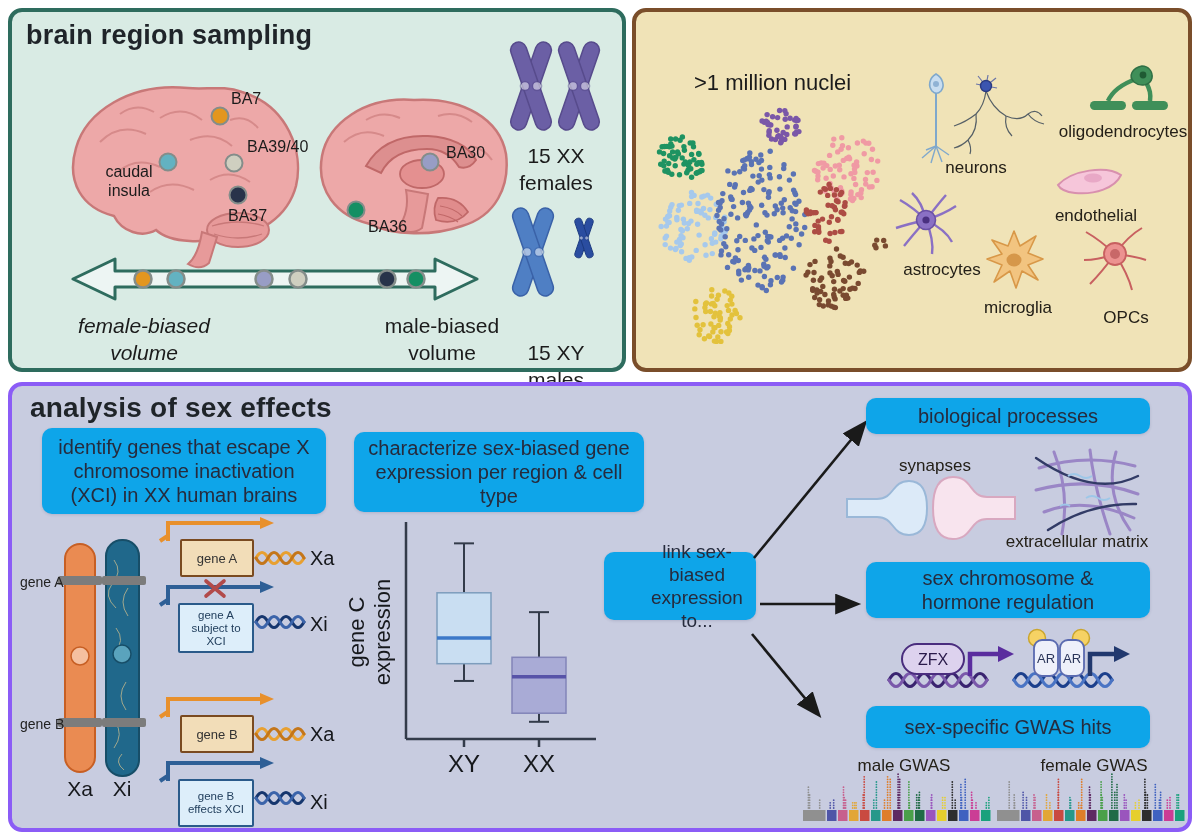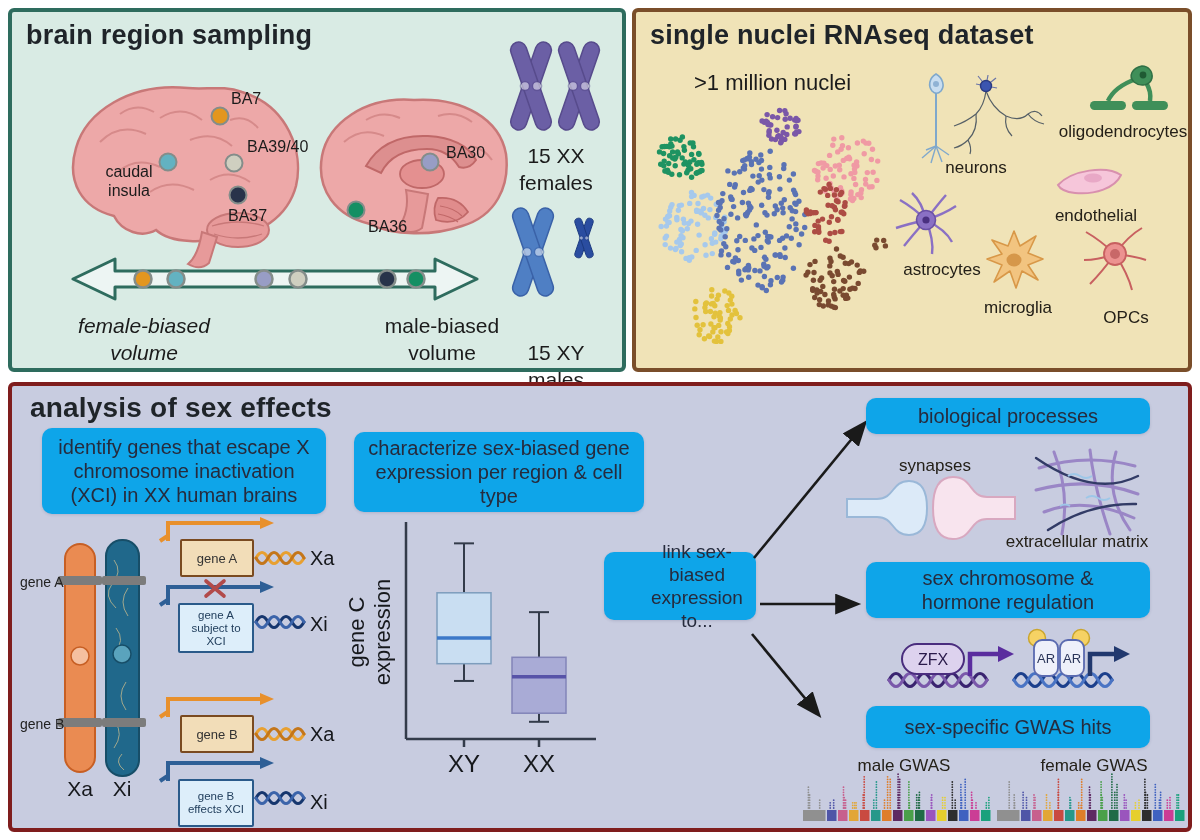--- a/index.html
+++ b/index.html
@@ -1,18 +1,18 @@
 <!DOCTYPE html>
 <html><head>
 <meta charset="utf-8">
 <style>
   html,body{margin:0;padding:0;}
   body{width:1200px;height:840px;position:relative;background:#ffffff;
        font-family:"Liberation Sans","DejaVu Sans",sans-serif;color:#1e1e1e;overflow:hidden;}
-  .panel{position:absolute;box-sizing:border-box;border-radius:6px;}
+  .panel{position:absolute;box-sizing:border-box;border-radius:14px;}
   .ptitle{position:absolute;font-weight:700;font-size:27px;color:#1f2429;letter-spacing:.2px;}
   .lbl{position:absolute;color:#1b1b1b;}
   .ctr{text-align:center;}
   .whitebox{position:absolute;background:#0ea5e9;border-radius:10px;display:flex;align-items:center;
             justify-content:center;text-align:center;color:#262b3d;font-size:20px;line-height:24px;
             padding:6px 10px;box-sizing:border-box;box-shadow:0 1px 3px rgba(40,40,80,.15);}
   .dot{position:absolute;border-radius:50%;border:2.5px solid #848d8a;box-sizing:border-box;
        width:19px;height:19px;transform:translate(-50%,-50%);}
   .generow-box{position:absolute;box-sizing:border-box;display:flex;align-items:center;justify-content:center;
        text-align:center;border-radius:2px;}
@@ -113,21 +113,20 @@
   <div class="lbl ctr" style="left:486px;top:130px;width:116px;font-size:21px;line-height:27px;">15 XX females</div>
 
   <svg style="left:488px;top:188px;" width="112" height="108" viewBox="0 0 112 108">
     <use href="#chromX" transform="translate(33,52)" fill="#4f7fc4" stroke="#3a62a8" stroke-width="1.5"></use>
     <use href="#chromX" transform="translate(84,38) scale(0.45)" fill="#2a4da0" stroke="#1c3a80" stroke-width="2"></use>
   </svg>
   <div class="lbl ctr" style="left:486px;top:292px;width:116px;font-size:21px;line-height:27px;margin-top:35px;">15 XY males</div>
 </div>
 
 <div class="panel" style="left:632px;top:8px;width:560px;height:364px;background:#f0e3b7;border:4px solid #7a4e2a;">
-  <div class="ptitle" style="left:14px;top:8px;">single nuclei RNAseq dataset</div>
   <div class="lbl" style="left:58px;top:58px;font-size:22px;">&gt;1 million nuclei</div>
 
   <svg style="left:14px;top:84px;" width="260" height="262" viewBox="0 0 260 262">
       <circle cx="47.4" cy="76.5" r="2.7" fill="#1e9362"></circle>
       <circle cx="13.6" cy="57.5" r="2.7" fill="#1e9362"></circle>
       <circle cx="17.5" cy="74.2" r="2.7" fill="#1e9362"></circle>
       <circle cx="12.1" cy="50.7" r="2.7" fill="#1e9362"></circle>
       <circle cx="33.9" cy="68.1" r="2.7" fill="#1e9362"></circle>
       <circle cx="16.2" cy="74.9" r="2.7" fill="#1e9362"></circle>
       <circle cx="14.9" cy="75.0" r="2.7" fill="#1e9362"></circle>
@@ -793,21 +792,21 @@
         <path d="M33,30 Q46,50 50,66"></path>
       <path d="M33,30 Q20,48 8,60"></path>
         <path d="M33,30 Q16,36 2,36"></path>
     </g>
     <circle cx="33" cy="30" r="11" fill="#ec9290" stroke="#c86060" stroke-width="1.8"></circle>
     <circle cx="33" cy="30" r="5" fill="#c86868"></circle>
   </svg>
   <div class="celllabel" style="left:440px;top:296px;width:100px;">OPCs</div>
 </div>
 
-<div class="panel" style="left:8px;top:382px;width:1184px;height:450px;background:#c8cce0;border:4px solid #7f1d1d;">
+<div class="panel" style="left:8px;top:382px;width:1184px;height:450px;background:#c8cce0;border:4px solid #8b5cf6;">
   <div class="ptitle" style="left:18px;top:6px;font-size:28px;">analysis of sex effects</div>
 
   <div class="whitebox" style="left:30px;top:42px;width:284px;height:86px;">identify genes that escape X chromosome inactivation (XCI) in XX human brains</div>
 
   <svg style="left:6px;top:146px;" width="135" height="268" viewBox="0 0 135 268">
     <rect x="47" y="12" width="30" height="228" rx="15" fill="#ea8b52" stroke="#c75f24" stroke-width="2"></rect>
     <circle cx="62" cy="124" r="9" fill="#f5c0a0" stroke="#c75f24" stroke-width="1.5"></circle>
     <rect x="88" y="8" width="33" height="236" rx="16" fill="#20688b" stroke="#174e68" stroke-width="2"></rect>
     <g fill="none" stroke="#cdbd8d" stroke-width="1" opacity="0.75">
       <path d="M96,28 q9,12 -2,24 q-9,12 4,24"></path>

